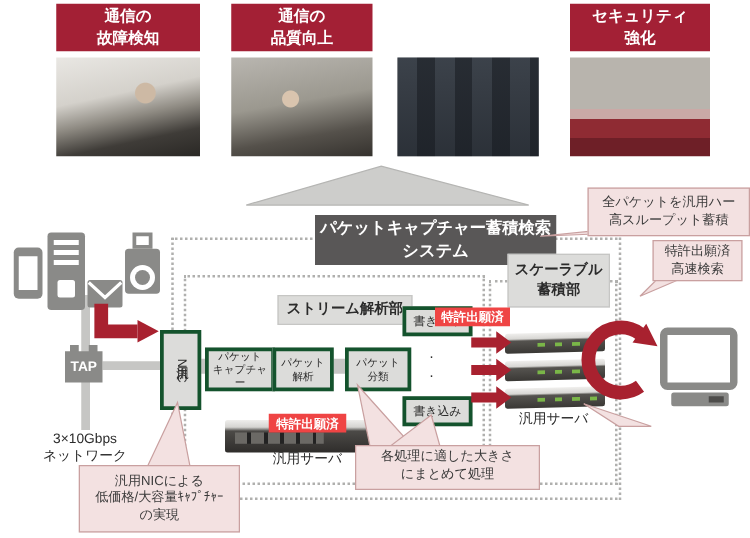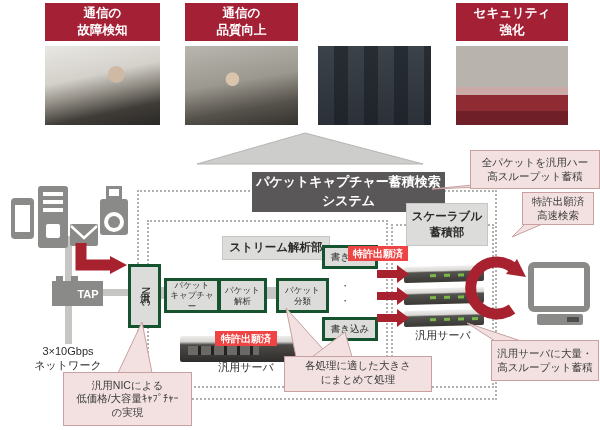--- a/index.html
+++ b/index.html
@@ -102,21 +102,21 @@
       <rect x="100" y="19" width="28" height="36" rx="3" fill="#8a8a88"></rect>
       <circle cx="114" cy="42" r="10" fill="#fff"></circle>
       <circle cx="114" cy="42" r="6" fill="#8a8a88"></circle>
     </g>
   </svg>
 
   <div class="abs gline" style="left:65px;top:236px;width:7px;height:108px;"></div>
   <div class="abs gline" style="left:82px;top:289px;width:46px;height:7px;"></div>
   <div class="abs tap-bump" style="left:56px;top:276px;width:7px;height:6px;"></div>
   <div class="abs tap-bump" style="left:71px;top:276px;width:7px;height:6px;"></div>
-  <div class="abs tap center" style="left:52px;top:281px;width:30px;height:25px;padding-left:21px;">TAP</div>
+  <div class="abs tap center" style="left:52px;top:281px;width:30px;height:25px;">TAP</div>
   <div class="abs lbl center pre" style="left:24px;top:344px;width:88px;height:30px;">3×10Gbps
 ネットワーク</div>
 
   <div class="abs box-gray nic-box center" style="left:128px;top:264px;width:27px;height:58px;">汎用NIC</div>
   <div class="abs conn" style="left:155px;top:287px;width:10px;height:12px;"></div>
   <div class="abs conn" style="left:213px;top:287px;width:6px;height:12px;"></div>
   <div class="abs conn" style="left:260px;top:287px;width:17px;height:12px;"></div>
   <div class="abs box-gray proc center pre" style="left:164px;top:278px;width:50px;height:29px;">パケット
 キャプチャー</div>
   <div class="abs box-gray proc center pre" style="left:218px;top:278px;width:43px;height:29px;">パケット
@@ -174,21 +174,19 @@
     </g>
   </svg>
 
   <div class="abs badge center" style="left:348px;top:226px;width:60px;height:15px;">特許出願済</div>
   <div class="abs badge center" style="left:215px;top:311px;width:62px;height:15px;">特許出願済</div>
 
   <div class="abs callout center pre" style="left:470px;top:150px;width:128px;height:37px;">全パケットを汎用ハー
 高スループット蓄積</div>
   <div class="abs callout center pre" style="left:522px;top:192px;width:70px;height:31px;">特許出願済
 高速検索</div>
-  <div class="abs callout center pre" style="left:491px;top:340px;width:106px;height:39px;">汎用サーバに大量・
-高スループット蓄積</div>
   <div class="abs callout center pre" style="left:284px;top:356px;width:146px;height:34px;font-family:Liberation Mono, monospace;">各処理に適した大きさ
 にまとめて処理</div>
   <div class="abs callout center pre" style="left:63px;top:372px;width:127px;height:52px;">汎用NICによる
 低価格/大容量ｷｬﾌﾟﾁｬｰ
 の実現</div>
 
 </div>
 
 </body></html>

